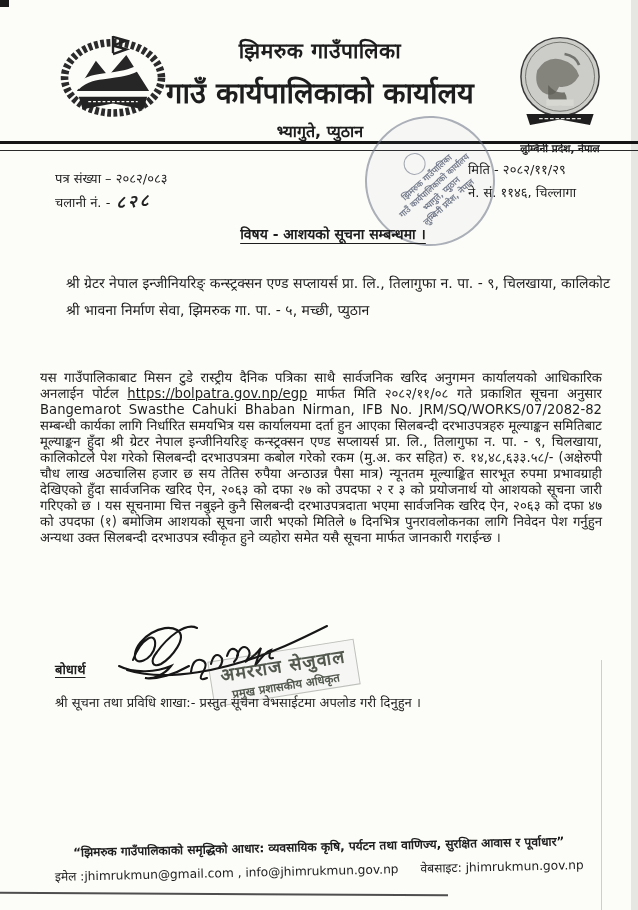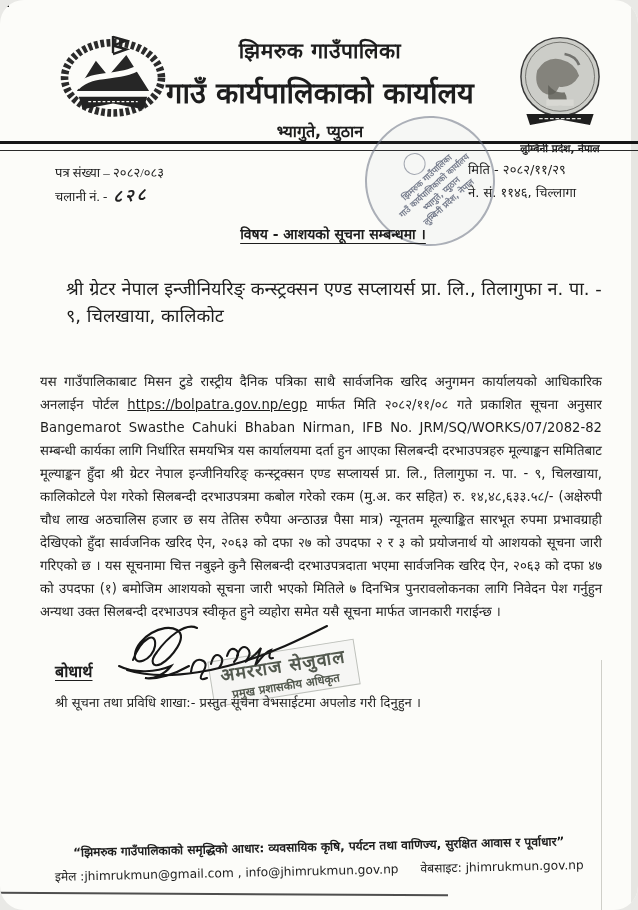--- a/index.html
+++ b/index.html
@@ -1,33 +1,33 @@
 <!DOCTYPE html>
 <html><head>
 <meta charset="utf-8">
 <style>
   html,body{margin:0;padding:0;background:#e9e9e6;}
   .page{
     position:relative;width:638px;height:910px;margin:0 auto;
     background:#fcfcf9;overflow:hidden;
-    font-family:"DejaVu Sans",sans-serif;color:#1d1d1d;border-radius:24px;
+    font-family:"DejaVu Sans",sans-serif;color:#1d1d1d;
   }
   .abs{position:absolute;}
   
   .head-center{left:150px;top:36px;width:340px;text-align:center;}
   .muni{font-size:21px;font-weight:bold;letter-spacing:.5px;}
   .office{font-size:29px;font-weight:bold;margin-top:8px;white-space:nowrap;}
   .place{font-size:16px;font-weight:bold;margin-top:9px;}
   .emblem{left:56px;top:30px;}
   .seal-wrap{left:502px;top:34px;width:116px;text-align:center;}
   .seal-caption{font-size:10.5px;font-weight:bold;margin-top:3px;white-space:nowrap;}
   .rule1{left:0;top:141px;width:638px;height:3px;background:#151515;}
   .rule2{left:0;top:150px;width:638px;height:1px;background:#2a2a2a;}
   
-  .meta-left{left:55px;top:161px;font-size:13px;line-height:23px;font-family:Liberation Serif, serif;}
+  .meta-left{left:55px;top:167px;font-size:13px;line-height:23px;}
   .chalani-val{
     display:inline-block;font-size:17px;font-style:italic;font-weight:bold;
     transform:rotate(-4deg);letter-spacing:3px;color:#222;margin-left:6px;
   }
   .meta-right{left:468px;top:158px;font-size:13px;line-height:23px;white-space:nowrap;}
   
   .round-stamp{
     left:365px;top:116px;width:126px;height:126px;border-radius:50%;
     border:2px solid rgba(108,115,132,.55);
     display:flex;flex-direction:column;align-items:center;justify-content:center;
@@ -37,36 +37,36 @@
   }
   .round-stamp .tiny-emblem{
     width:20px;height:20px;border-radius:50%;
     border:1.5px solid rgba(108,115,132,.6);margin-bottom:2px;
   }
   
   .subject{left:14px;top:224px;width:638px;text-align:center;font-size:14px;
     font-weight:bold;}
   .subject span{text-decoration:underline;text-underline-offset:4px;}
   
-  .addr{left:66px;top:276px;width:545px;font-size:18px;line-height:26.5px;}
+  .addr{left:66px;top:270px;width:545px;font-size:14px;line-height:26.5px;}
   
-  .body-par{left:40px;top:370px;width:562px;font-size:13.2px;line-height:23px;
+  .body-par{left:40px;top:370px;width:562px;font-size:13.2px;line-height:16px;
     text-align:justify;}
   .body-par .url{text-decoration:underline;}
   
   .sig{left:105px;top:608px;}
   .name-stamp{
     left:210px;top:650px;transform:rotate(-9deg);text-align:center;
     color:#454c41;opacity:.92;white-space:nowrap;
     border:1px solid rgba(69,76,65,.35);padding:2px 10px;background:rgba(69,76,65,.03);
   }
   .name-stamp .n1{font-size:18px;font-weight:bold;letter-spacing:1px;}
   .name-stamp .n2{font-size:11.5px;font-weight:bold;margin-top:1px;}
   
-  .cc-head{left:55px;top:660px;font-size:16px;font-weight:bold;
+  .cc-head{left:55px;top:660px;font-size:13px;font-weight:bold;
     text-decoration:underline;text-underline-offset:3px;}
   .cc-line{left:55px;top:693px;font-size:13px;width:540px;}
   
   .footer{left:20px;top:838px;width:598px;text-align:center;transform:rotate(-1.3deg);}
   .slogan{font-size:12px;font-weight:bold;white-space:nowrap;}
   .contact{font-size:12.2px;margin-top:7px;white-space:nowrap;}
   .contact .gap{display:inline-block;width:18px;}
   
   .speck{left:0;top:0;width:9px;height:7px;background:#1a1a1a;}
   .edge-band{left:631px;top:0;width:7px;height:910px;background:#e6e6e2;}
@@ -135,20 +135,21 @@
     <div>मिति - २०८२/११/२९</div>
     <div>ने. सं. ११४६, चिल्लागा</div>
   </div>
 
   <div class="abs subject">
     <span>विषय - आशयको सूचना सम्बन्धमा ।</span>
   </div>
 
   <div class="abs addr">
     <div>श्री ग्रेटर नेपाल इन्जीनियरिङ् कन्स्ट्रक्सन एण्ड सप्लायर्स प्रा. लि., तिलागुफा न. पा. - ९, चिलखाया, कालिकोट</div>
+    <div>श्री भावना निर्माण सेवा, झिमरुक गा. पा. - ५, मच्छी, प्युठान</div>
   </div>
 
   <div class="abs body-par">
     <span>यस गाउँपालिकाबाट मिसन टुडे रास्ट्रीय दैनिक पत्रिका साथै सार्वजनिक खरिद अनुगमन कार्यालयको आधिकारिक अनलाईन पोर्टल </span><span class="url">https://bolpatra.gov.np/egp</span><span> मार्फत मिति २०८२/११/०८ गते  प्रकाशित सूचना अनुसार Bangemarot Swasthe Cahuki Bhaban Nirman, IFB No. JRM/SQ/WORKS/07/2082-82 सम्बन्धी  कार्यका लागि निर्धारित समयभित्र यस कार्यालयमा दर्ता हुन आएका सिलबन्दी दरभाउपत्रहरु मूल्याङ्कन समितिबाट मूल्याङ्कन हुँदा श्री ग्रेटर नेपाल इन्जीनियरिङ् कन्स्ट्रक्सन एण्ड सप्लायर्स प्रा. लि., तिलागुफा न. पा. - ९, चिलखाया, कालिकोटले पेश गरेको सिलबन्दी दरभाउपत्रमा कबोल गरेको रकम (मु.अ. कर सहित) रु. १४,४८,६३३.५८/- (अक्षेरुपी चौध लाख  अठचालिस हजार छ सय तेतिस रुपैया अन्ठाउन्न पैसा मात्र)  न्यूनतम मूल्याङ्कित सारभूत रुपमा प्रभावग्राही देखिएको हुँदा सार्वजनिक खरिद ऐन, २०६३ को दफा २७ को उपदफा २ र ३ को प्रयोजनार्थ यो आशयको सूचना जारी गरिएको छ ।  यस सूचनामा चित्त नबुझ्ने कुनै सिलबन्दी दरभाउपत्रदाता भएमा सार्वजनिक खरिद ऐन, २०६३ को दफा ४७ को उपदफा (१) बमोजिम आशयको सूचना जारी भएको मितिले ७ दिनभित्र पुनरावलोकनका लागि निवेदन पेश गर्नुहुन अन्यथा उक्त सिलबन्दी दरभाउपत्र स्वीकृत हुने व्यहोरा समेत यसै सूचना मार्फत जानकारी गराईन्छ ।</span>
   </div>
 
   <div class="abs sig">
     <svg width="240" height="95" viewBox="0 0 240 95">
       <g stroke="#161616" stroke-width="2.1" fill="none" stroke-linecap="round">
         <path d="M28,52 C36,30 52,22 50,38 C48,52 28,60 30,46 C32,30 58,14 72,22 C84,29 66,50 56,56 C48,60 44,54 52,44 C62,30 80,14 92,20"></path>

